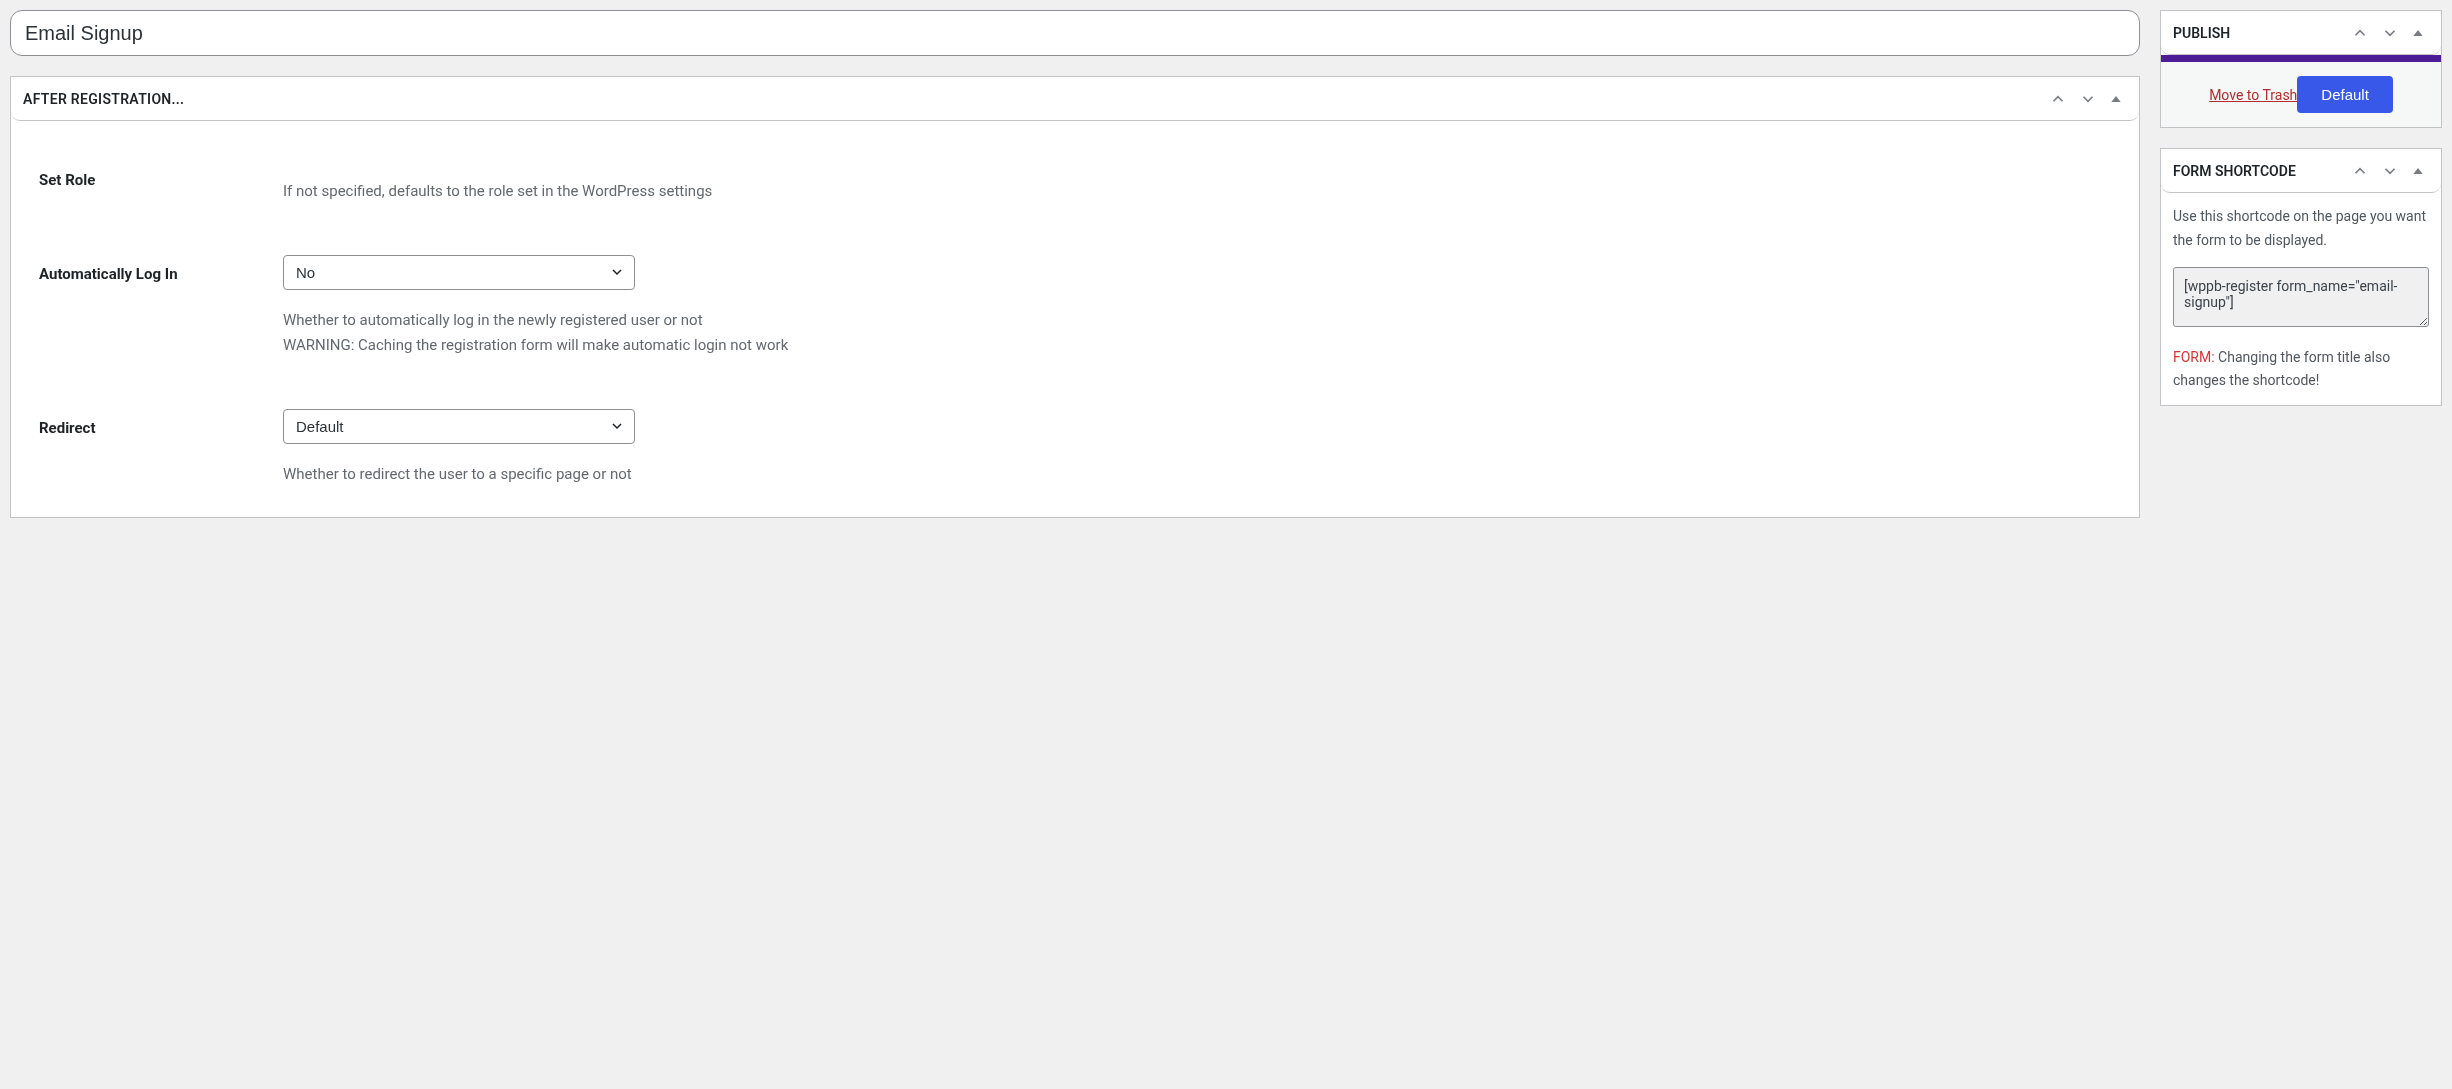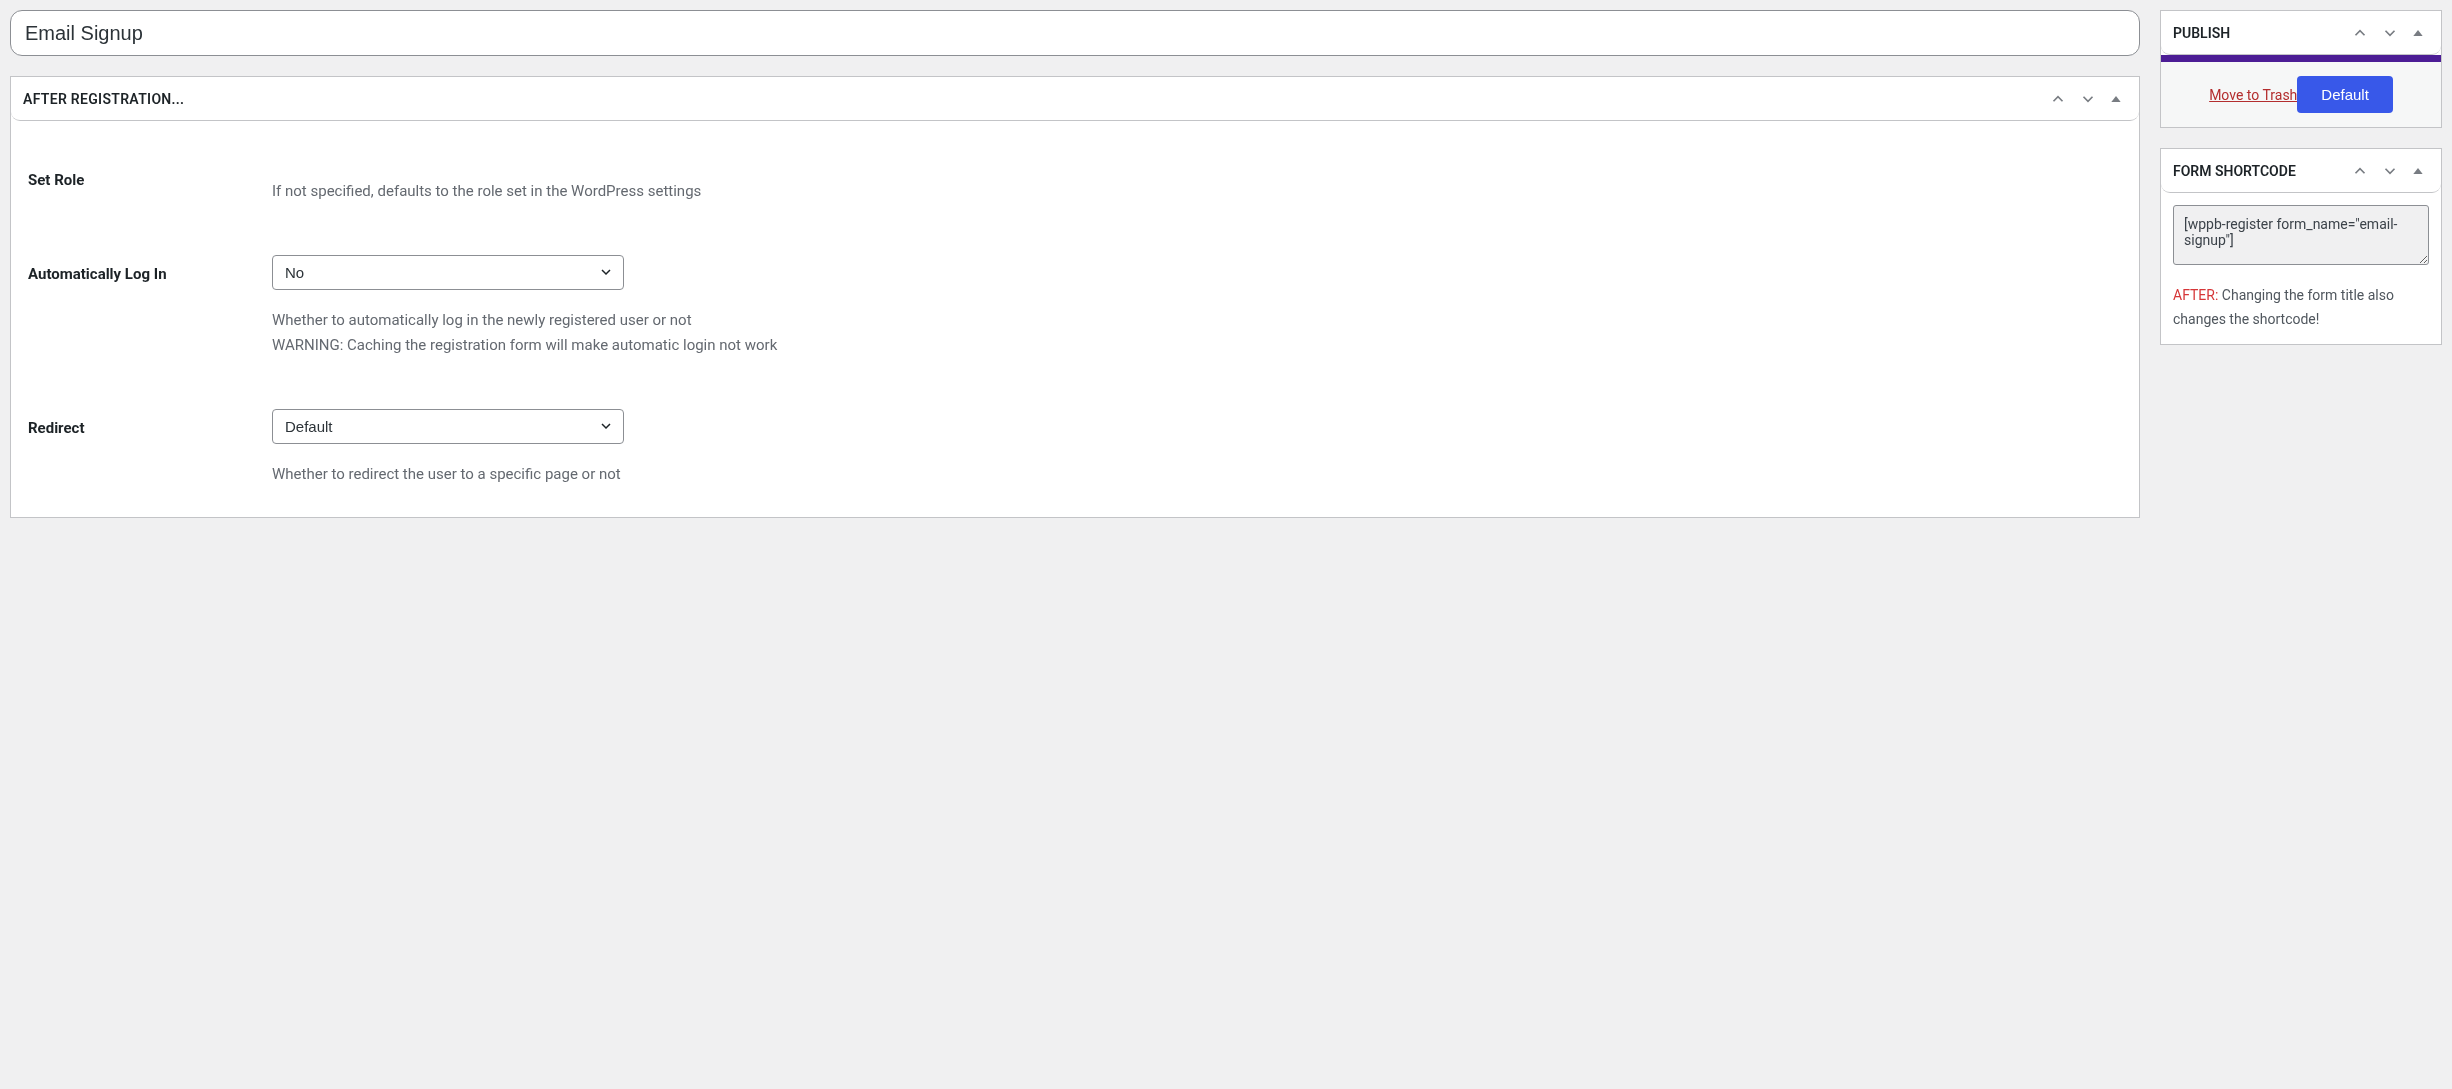--- a/index.html
+++ b/index.html
@@ -62,21 +62,21 @@
   border: none;
   padding: 2px 4px;
   cursor: pointer;
   color: #787c82;
   display: inline-flex;
   align-items: center;
   justify-content: center;
 }
 
 .postbox-body { padding: 12px; }
-.main-col .postbox-body { padding: 40px 16px 30px 17px; }
+.main-col .postbox-body { padding: 40px 16px 30px 28px; }
 
 .form-row {
   display: flex;
   align-items: flex-start;
   margin-bottom: 50px;
 }
 .form-row:last-child { margin-bottom: 0; }
 .row-label {
   width: 244px;
   flex-shrink: 0;
@@ -317,20 +317,21 @@
           <button class="handle-btn">
             <span>
               <svg width="14" height="14" viewBox="0 0 24 24" fill="currentColor">
                   <polygon points="12 7 4 17 20 17"></polygon>
                 </svg>
             </span>
           </button>
         </div>
       </div>
       <div class="postbox-body">
+        <p class="shortcode-desc">Use this shortcode on the page you want the form to be displayed.</p>
         <textarea class="shortcode-box" readonly="" style="">[wppb-register form_name="email-signup"]</textarea>
         <p class="note-line">
-          <span class="note-label">AFTER:</span><span> Changing the form title also changes the shortcode!</span>
+          <span class="note-label">FORM:</span><span> Changing the form title also changes the shortcode!</span>
         </p>
       </div>
     </div>
   </div>
 </div>
 
 </body></html>

